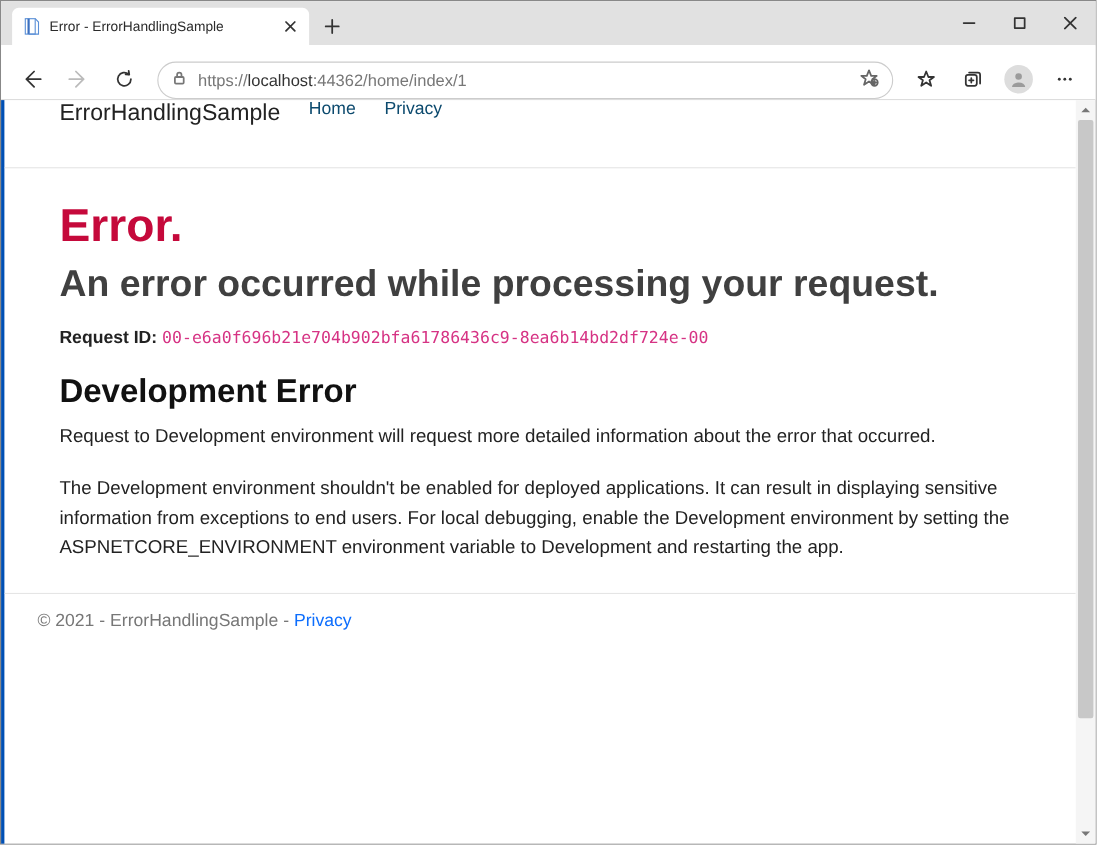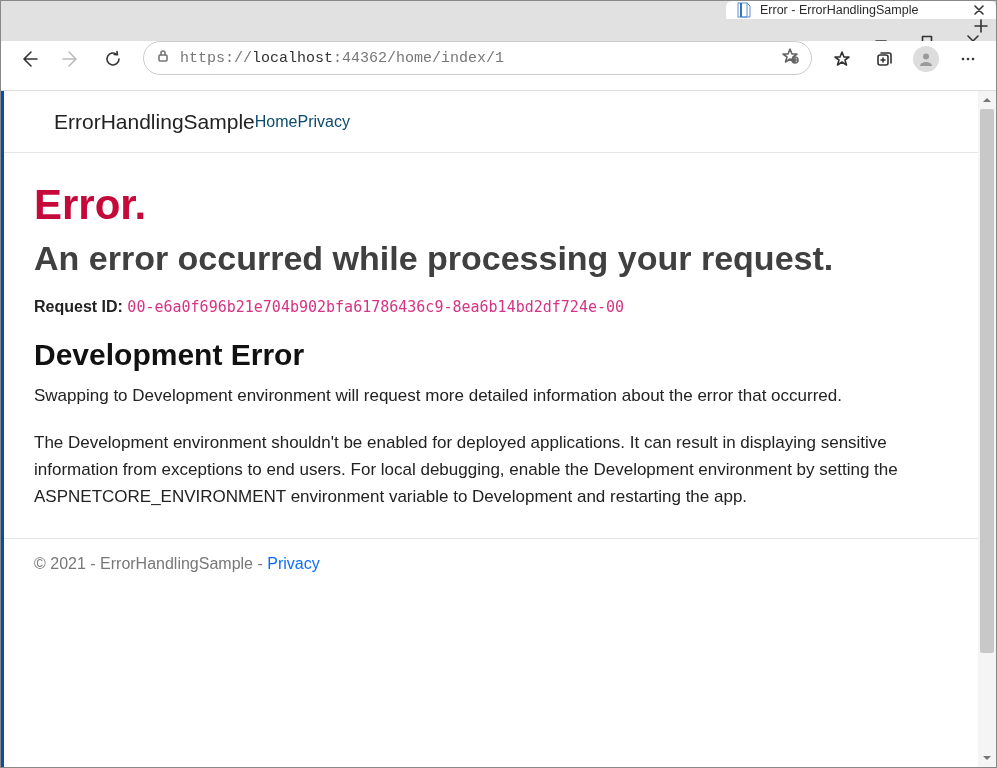--- a/index.html
+++ b/index.html
@@ -1,45 +1,45 @@
 <!DOCTYPE html>
 <html><head>
 <meta charset="utf-8">
 <style>
   * { box-sizing: border-box; }
   html, body { margin:0; padding:0; font-family: "Segoe UI", Arial, sans-serif; background:#fff; }
   .window { width:997px; height:768px; border:1px solid #888; position:relative; background:#fff; display:flex; flex-direction:column; }
-  .titlebar { height:40px; background:#e1e1e1; display:flex; align-items:flex-end;flex-direction:column; }
+  .titlebar { height:40px; background:#e1e1e1; display:flex; align-items:flex-end; }
   .tab { background:#fff; border-top-left-radius:6px; border-top-right-radius:6px; height:34px; margin-left:10px; display:flex; align-items:center; padding:0 8px 0 10px; gap:8px; min-width:270px; position:relative; }
   .favicon { width:16px; height:16px; display:flex; align-items:center; justify-content:center; }
   .favicon svg { width:16px; height:16px; }
   .tab-title { font-size:12.5px; color:#2b2b2b; white-space:nowrap; overflow:hidden; text-overflow:ellipsis; flex:1; }
   .tab-close { width:18px; height:18px; display:flex; align-items:center; justify-content:center; color:#333; }
   .newtab { width:30px; height:30px; display:flex; align-items:center; justify-content:center; margin-left:6px; margin-bottom:2px; color:#333; }
   .win-controls { margin-left:auto; display:flex; height:40px; }
   .win-btn { width:46px; display:flex; align-items:center; justify-content:center; color:#333; }
   .win-btn svg { width:12px; height:12px; }
-  .toolbar { height:50px; background:#fff; display:flex; align-items:flex-start; padding:0 10px; gap:6px; border-bottom:1px solid #ddd;font-family:Liberation Mono, monospace; }
+  .toolbar { height:50px; background:#fff; display:flex; align-items:flex-end; padding:0 10px; gap:6px; border-bottom:1px solid #ddd; }
   .tbtn { width:36px; height:36px; display:flex; align-items:center; justify-content:center; color:#333; border-radius:4px; }
   .tbtn.disabled { color:#bbb; }
   .addrbar { flex:1; height:34px; border:1px solid #ccc; border-radius:17px; background:#fff; display:flex; align-items:center; padding:0 12px; gap:10px; margin:0 6px; }
   .addr-text { font-size:15px; color:#777; white-space:nowrap; }
   .addr-text .host { color:#333; }
   .addr-right { margin-left:auto; display:flex; align-items:center; gap:6px; }
   .avatar { width:26px; height:26px; border-radius:50%; background:#ddd; display:flex; align-items:center; justify-content:center; }
   .viewport { flex:1; position:relative; overflow:hidden; border-left:3px solid #004fb3; }
   .vscroll { position:absolute; right:0; top:0; bottom:0; width:18px; background:#f5f5f5; display:flex; flex-direction:column; }
   .vscroll .arrow { height:18px; display:flex; align-items:center; justify-content:center; color:#555; }
   .vscroll .track { flex:1; position:relative; }
   .vscroll .thumb { position:absolute; left:2px; right:2px; top:0; height:85%; background:#c8c8c8; border-radius:2px; }
   .page { position:absolute; left:0; right:18px; top:0; bottom:0; overflow:hidden; }
-  .navbar { height:62px; border-bottom:1px solid #e5e5e5; display:flex; align-items:center; padding:0 50px; }
+  .navbar { height:62px; border-bottom:1px solid #e5e5e5; display:flex; align-items:flex-start; padding:0 50px; gap:26px; }
   .brand { font-size:21px; color:#222; }
   .navlink { font-size:16px; color:#0c4a6e; }
-  .main { padding:10px 50px 0 30px; }
+  .main { padding:10px 50px 0 50px; }
   h1.err { color:#c5093b; font-size:42px; font-weight:600; margin:18px 0 8px 0; }
   h2.err { color:#404040; font-size:34px; font-weight:600; margin:0 0 18px 0; line-height:1.25; }
   .reqid { font-size:16px; color:#222; margin:6px 0 22px 0; }
   .reqid .label { font-weight:700; }
   .reqid .code { font-family: Consolas, monospace; color:#d63384; font-size:15px; }
   h3.dev { font-size:30px; font-weight:700; margin:18px 0 10px 0; color:#111; }
   p.body { font-size:17px; color:#222; line-height:1.6; margin:0 0 20px 0; }
   p.body .b { font-weight:400; }
   .footer { border-top:1px solid #e5e5e5; margin-top:28px; padding:16px 30px; font-size:16px; color:#777; }
   .footer a { color:#0d6efd; text-decoration:none; }
@@ -171,21 +171,21 @@
 
         <p class="reqid">
           <span class="label">Request ID:</span>
           <span> </span>
           <span class="code">00-e6a0f696b21e704b902bfa61786436c9-8ea6b14bd2df724e-00</span>
         </p>
 
         <h3 class="dev">Development Error</h3>
 
         <p class="body">
-          <span>Swapping to </span><span class="b">Development</span><span> environment will request more detailed information about the error that occurred.</span>
+          <span>Request to </span><span class="b">Development</span><span> environment will request more detailed information about the error that occurred.</span>
         </p>
 
         <p class="body">
           <span class="b">The Development environment shouldn't be enabled for deployed applications.</span><span> It can result in displaying sensitive information from exceptions to end users. For local debugging, enable the </span><span class="b">Development</span><span> environment by setting the </span><span class="b">ASPNETCORE_ENVIRONMENT</span><span> environment variable to </span><span class="b">Development</span><span> and restarting the app.</span>
         </p>
       </div>
 
       <div class="footer">
         <span>© 2021 - ErrorHandlingSample - </span><a href="#">Privacy</a>
       </div>

